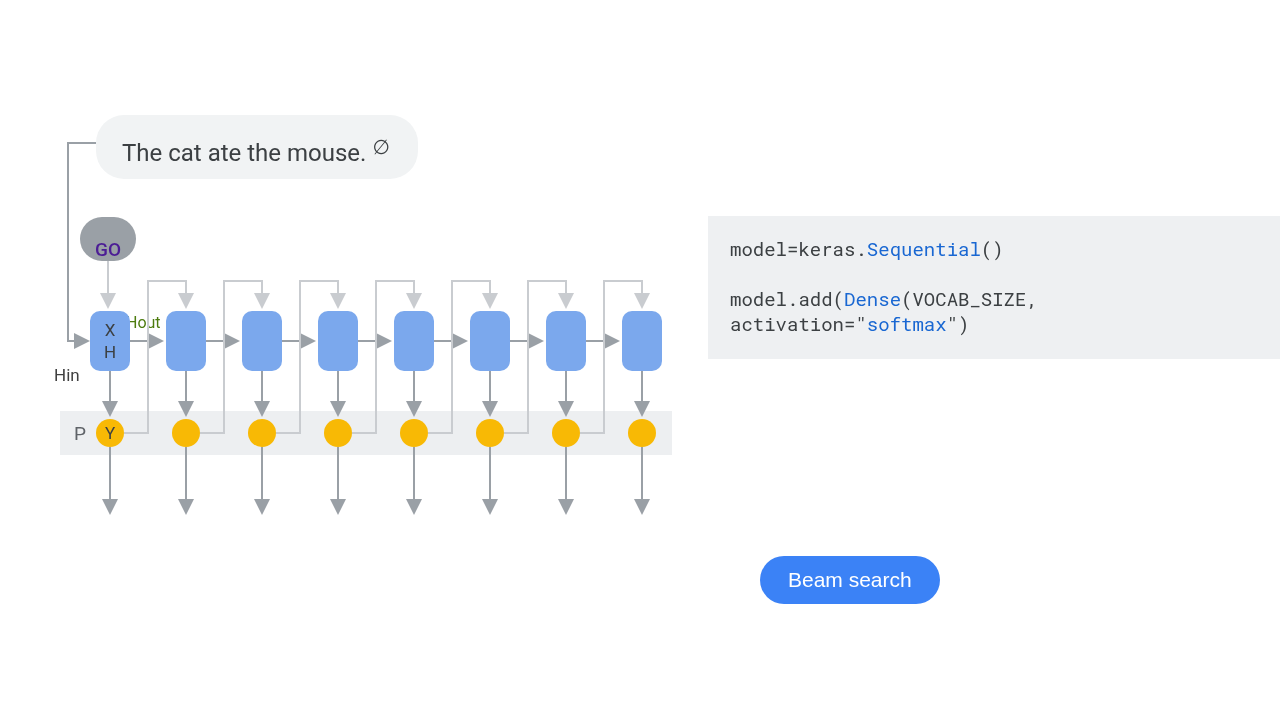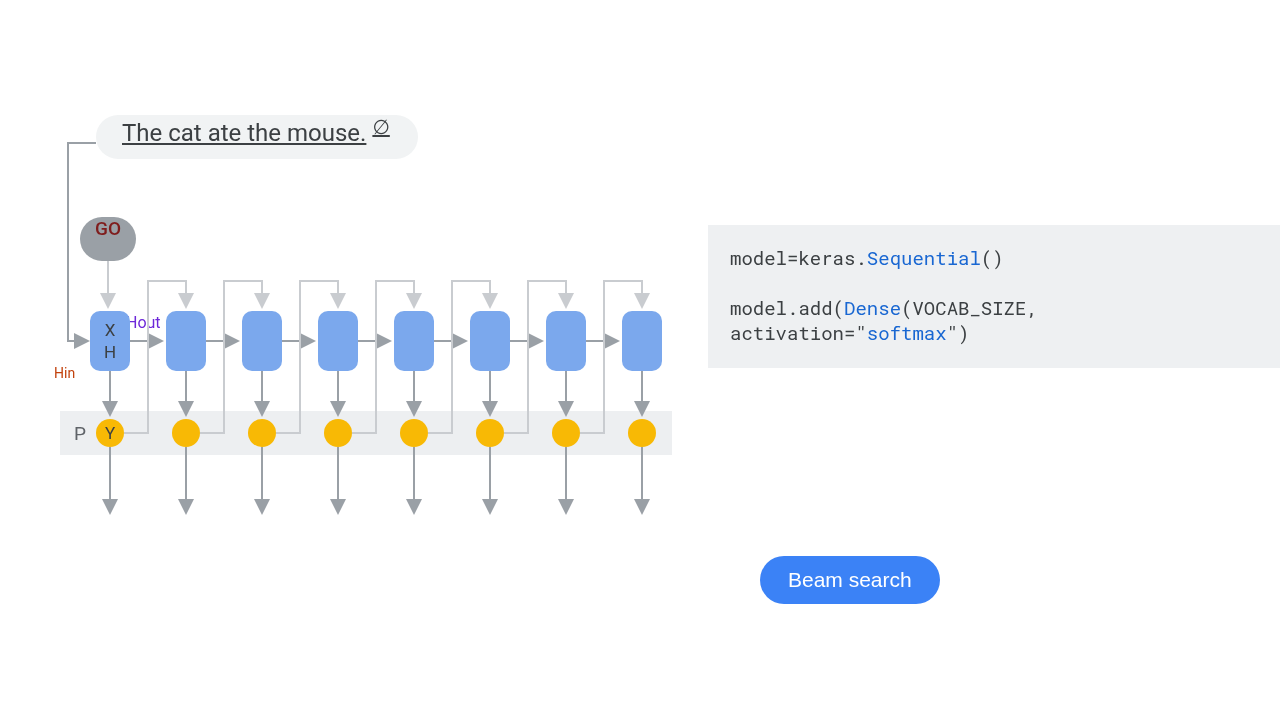--- a/index.html
+++ b/index.html
@@ -21,63 +21,62 @@
     width: 620px;
     height: 410px;
   }
 
   .sentence-pill {
     position: absolute;
     left: 36px;
     top: 0;
     background: #f1f3f4;
     border-radius: 28px;
-    padding: 4px 28px 12px 26px;
+    padding: 24px 28px 12px 26px;
     font-size: 24px;
     color: #3c4043;
     display: flex;
     align-items: center;
     gap: 6px;
-    text-decoration: underline;
   }
   .empty-set {
     font-size: 20px;
     position: relative;
     top: -6px;
   }
 
   .go-badge {
     position: absolute;
     left: 20px;
     top: 102px;
     width: 56px;
     height: 44px;
     background: #9aa0a6;
     border-radius: 22px;
-    color: #7f1d1d;
+    color: #4c1d95;
     font-size: 19px;
     font-weight: 500;
     display: flex;
-    align-items: flex-start;
+    align-items: flex-end;
     justify-content: center;
   }
 
   .hin-label {
     position: absolute;
     left: -6px;
     top: 250px;
-    font-size: 14px;
-    color: #c2410c;
+    font-size: 17px;
+    color: #404040;
   }
   .hout-label {
     position: absolute;
     left: 66px;
     top: 198px;
     font-size: 16px;
-    color: #6d28d9;
+    color: #4d7c0f;
   }
   .p-label {
     position: absolute;
     left: 14px;
     top: 307px;
     font-size: 19px;
     color: #5f6368;
   }
 
   .p-strip {
@@ -136,21 +135,20 @@
     left: 708px;
     top: 216px;
     right: 0;
     width: 572px;
     background: #eef0f2;
     padding: 20px 22px 22px 22px;
     font-family: "Roboto Mono", Menlo, Consolas, monospace;
     font-size: 19px;
     color: #3c4043;
     line-height: 1.35;
-    margin-top: 9px;
   }
   .code-box .kw { color: #1967d2; }
   .code-box p { margin: 0 0 24px 0; white-space: pre-wrap; }
   .code-box p:last-child { margin-bottom: 0; }
 
   
   .beam-btn {
     position: absolute;
     left: 760px;
     top: 556px;

